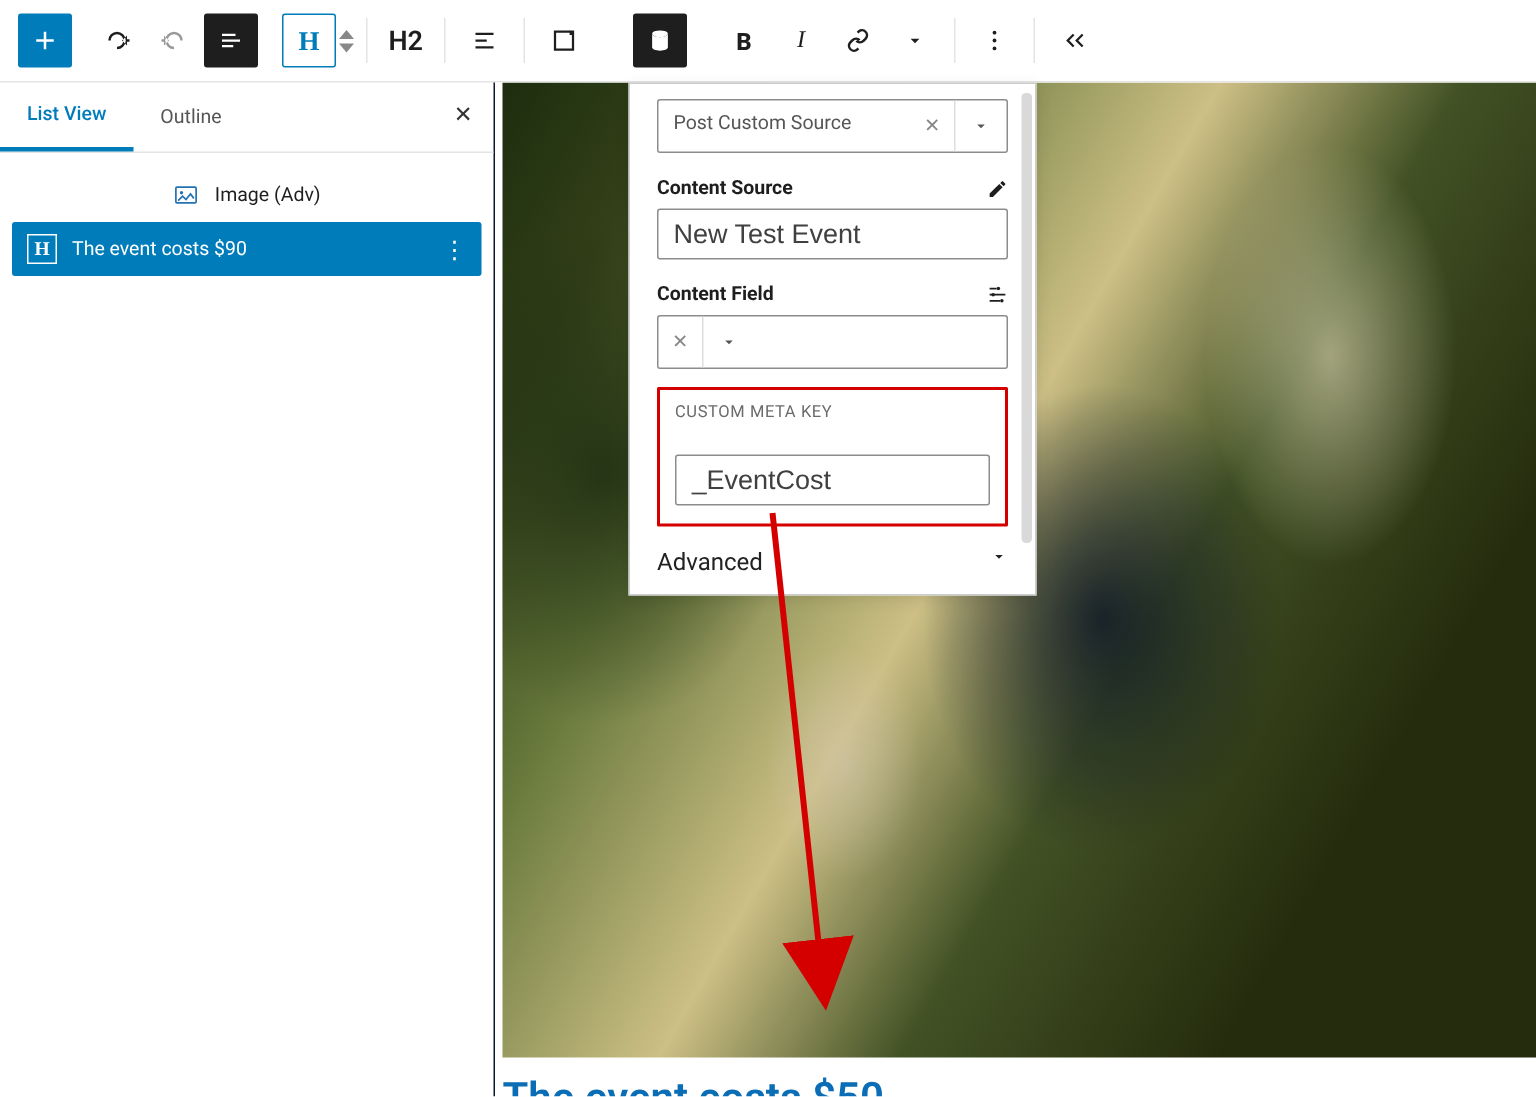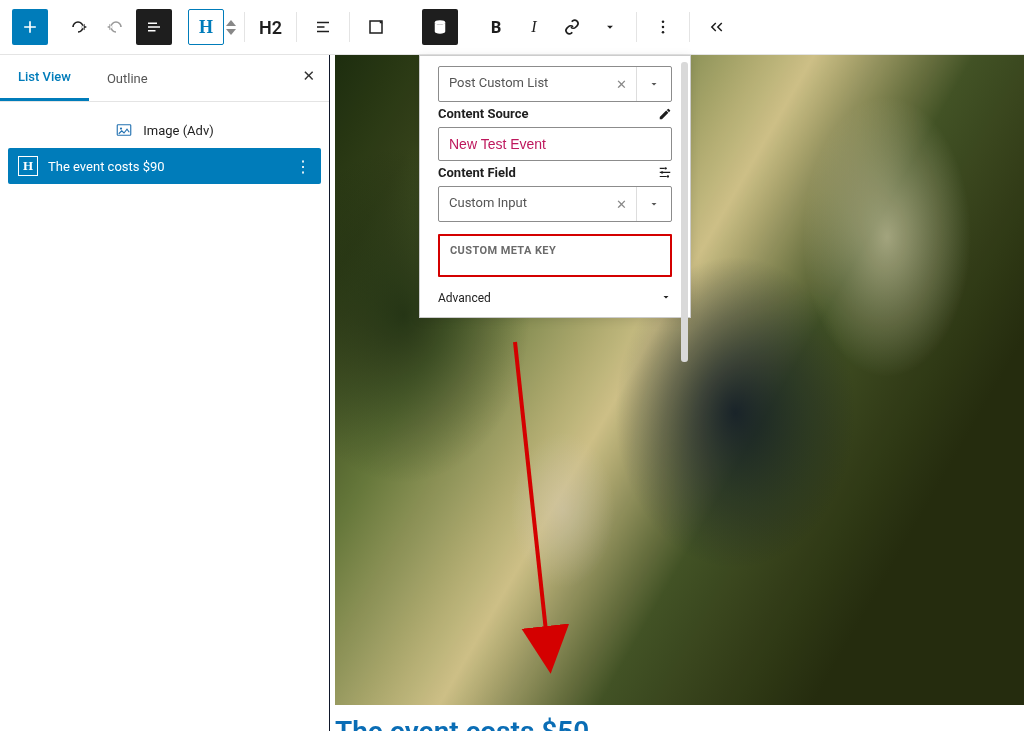--- a/index.html
+++ b/index.html
@@ -39,26 +39,26 @@
   .heading-output .cost{ border-bottom:2px solid #0a6db5; padding-bottom:1px;}
 
   
   .panel{ position:absolute; left:419px; top:55px; width:272px; background:#fff; border:1px solid #ccc; box-shadow:0 2px 10px rgba(0,0,0,0.1); font-size:13px;}
   .panel-scroll{ max-height:325px; overflow:hidden; padding:10px 18px 4px 18px;}
   .panel .sec-label{ font-weight:700; font-size:13px; margin:8px 0 6px; color:#1e1e1e;}
   .combo{ display:flex; border:1px solid #8c8c8c; border-radius:2px; height:36px;}
   .combo .val{flex:1; padding:8px 10px; color:#555;}
   .combo .x{width:30px; display:flex; align-items:center; justify-content:center; color:#888; border-right:1px solid #ddd;}
   .combo .chev{width:34px; display:flex; align-items:center; justify-content:center; color:#555;}
-  .row-header{display:flex; align-items:center; justify-content:space-between; margin:4px 0 6px; font-weight:700;}
+  .row-header{display:flex; align-items:center; justify-content:space-between; margin:16px 0 6px; font-weight:700;}
   .tool-icon{font-size:13px; font-weight:400;}
-  .textfield{ border:1px solid #8c8c8c; height:34px; width:100%; padding:6px 10px; font-size:14px; color:#be185d; border-radius:2px;}
+  .textfield{ border:1px solid #8c8c8c; height:34px; width:100%; padding:6px 10px; font-size:18px; color:#404040; border-radius:2px;}
   .highlight-box{ border:2.5px solid #d40000; padding:8px 10px 12px; margin-top:12px; border-radius:1px;}
-  .highlight-box .lab{ font-size:11px; letter-spacing:0.4px; color:#6b6b6b; font-weight:700; margin-bottom:6px;}
-  .panel-footer{ display:flex; justify-content:space-between; padding:10px 18px 12px; font-size:12px; color:#222;}
+  .highlight-box .lab{ font-size:11px; letter-spacing:0.4px; color:#6b6b6b; font-weight:400; margin-bottom:22px;}
+  .panel-footer{ display:flex; justify-content:space-between; padding:10px 18px 12px; font-size:16px; color:#222;}
   .panel-footer .chev-sm{font-size:12px;}
   .panel::after{content:""; position:absolute; top:6px; right:2px; width:7px; height:300px; background:#d9d9d9; border-radius:3px;}
 
   
   .arrow-svg{position:absolute; left:430px; top:338px; pointer-events:none;}
 
   .carets-col{display:flex;flex-direction:column;align-items:center;gap:1px;color:#888;}
 </style>
 </head>
 <body>
@@ -175,21 +175,21 @@
     <div class="photo"></div>
     <div class="heading-output">
       <span>The event costs </span><span class="cost">$50</span>
     </div>
   </div>
 </div>
 
 <div class="panel">
   <div class="panel-scroll">
     <div class="combo">
-      <div class="val">Post Custom List</div>
+      <div class="val">Post Custom Source</div>
       <div class="x">✕</div>
       <div class="chev">
           <svg width="12" height="12" viewBox="0 0 24 24">
             <path fill="currentColor" d="M7 10l5 5 5-5z"></path>
           </svg>
         </div>
     </div>
 
     <div class="row-header">
       <span>Content Source</span>
@@ -206,31 +206,31 @@
       <span class="tool-icon">
           <svg width="14" height="14" viewBox="0 0 24 24">
             <path fill="currentColor" d="M3 17h12v2H3zm0-7h18v2H3zm0-7h8v2H3z"></path>
             <circle cx="17" cy="18" r="2" fill="currentColor"></circle>
             <circle cx="7" cy="11" r="2" fill="currentColor"></circle>
             <circle cx="13" cy="4" r="2" fill="currentColor"></circle>
           </svg>
         </span>
     </div>
     <div class="combo">
-      <div class="val">Custom Input</div>
       <div class="x">✕</div>
       <div class="chev">
           <svg width="12" height="12" viewBox="0 0 24 24">
             <path fill="currentColor" d="M7 10l5 5 5-5z"></path>
           </svg>
         </div>
     </div>
 
     <div class="highlight-box">
       <div class="lab">CUSTOM META KEY</div>
+      <input class="textfield" value="_EventCost" style="">
     </div>
   </div>
   <div class="panel-footer">
     <span>Advanced</span>
     <span class="chev-sm">
         <svg width="12" height="12" viewBox="0 0 24 24">
           <path fill="currentColor" d="M7 10l5 5 5-5z"></path>
         </svg>
       </span>
   </div>

